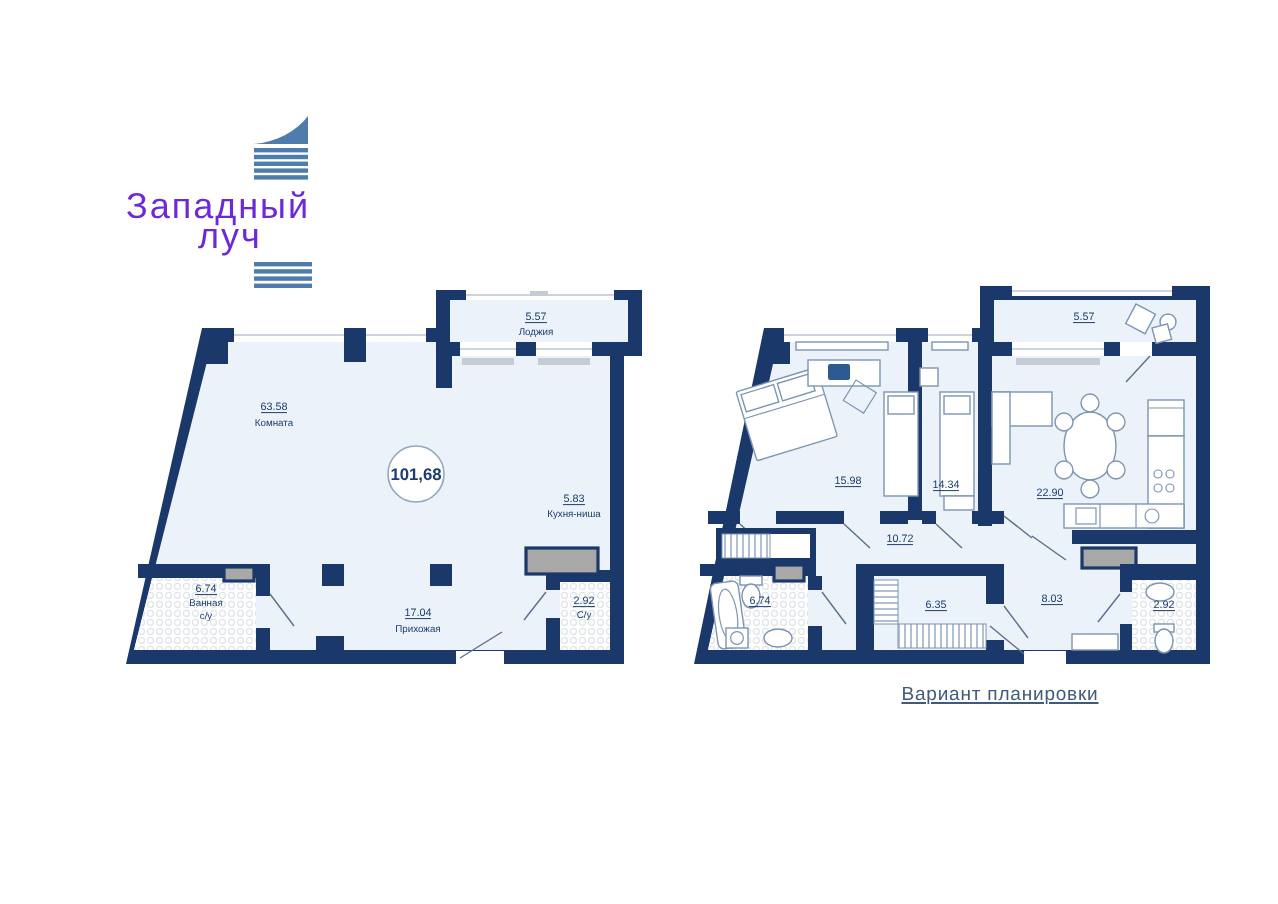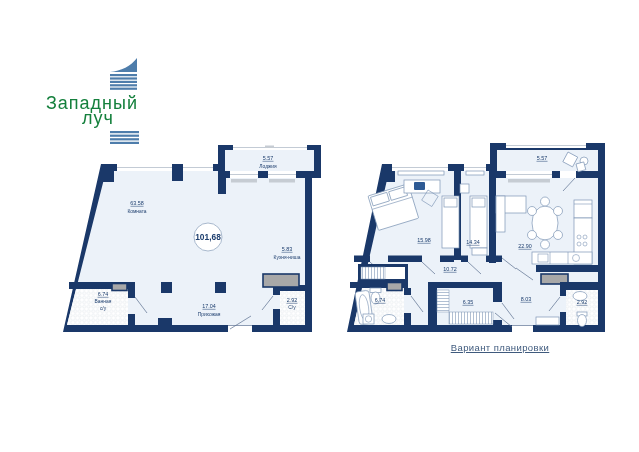--- a/index.html
+++ b/index.html
@@ -1,19 +1,19 @@
 <!DOCTYPE html>
 <html><head>
 <meta charset="utf-8">
 <style>
   html,body{margin:0;padding:0;background:#fff;}
   .stage{position:relative;width:639px;height:452px;background:#ffffff;overflow:hidden;
          font-family:"Liberation Sans",sans-serif;}
   
-  .logo{position:absolute;left:36px;top:58px;width:112px;color:#15803d;}
+  .logo{position:absolute;left:53px;top:58px;width:112px;color:#6d28d9;}
   .logo .icon-top{margin-left:72px;height:34px;}
   .logo .t1{font-size:18px;letter-spacing:1px;text-align:center;line-height:15px;margin-top:4px;}
   .logo .t2{font-size:18px;letter-spacing:1px;text-align:center;line-height:15px;padding-left:12px;}
   .logo .icon-bot{margin-left:74px;margin-top:5px;height:16px;}
   
   .caption{position:absolute;left:360px;top:342px;width:280px;text-align:center;
            font-size:9.5px;letter-spacing:.4px;color:#3f5a7d;text-decoration:underline;}
   
   .plan{position:absolute;top:138px;}
   .planL{left:55px;}

